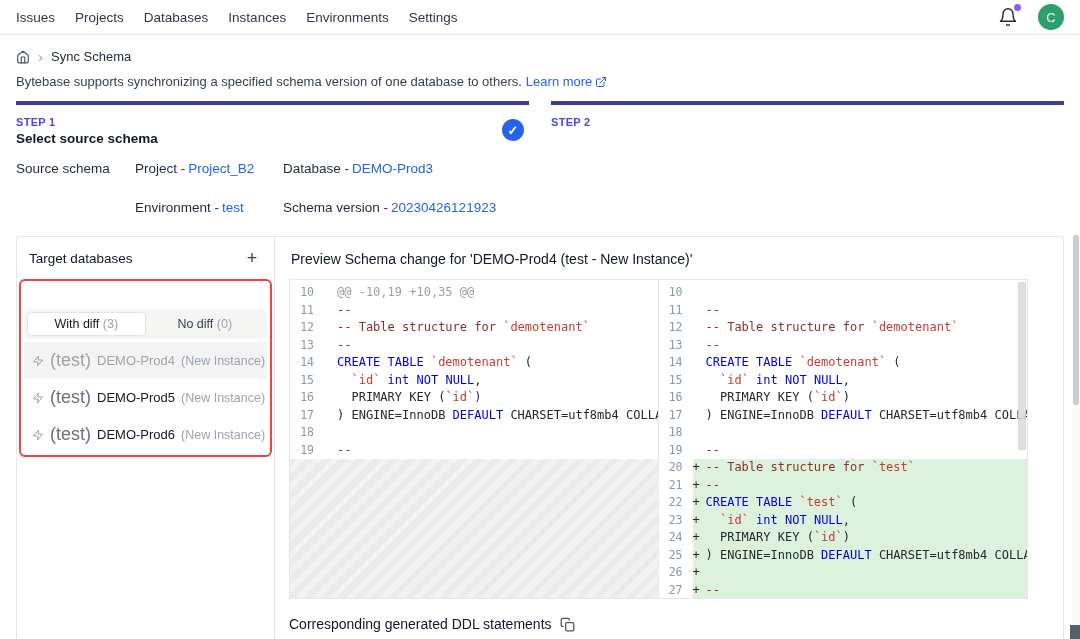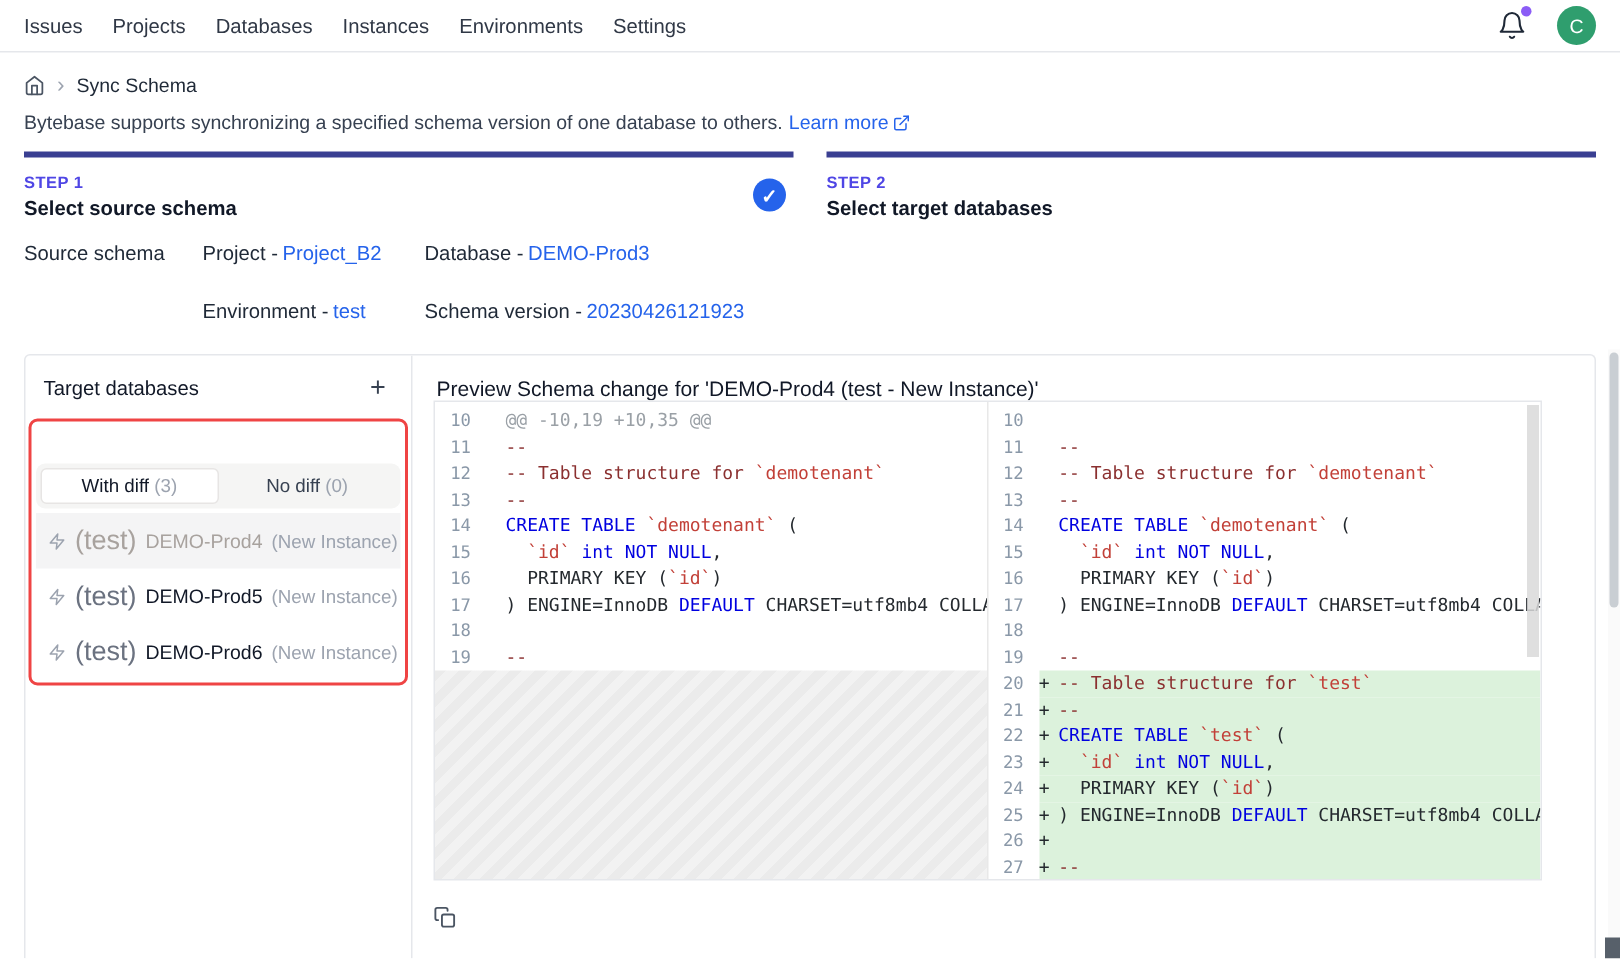--- a/index.html
+++ b/index.html
@@ -68,21 +68,21 @@
   .db-icon{color:#9ca3af;display:flex;flex:none;}
   .db-env{color:#6b7280;font-size:18px;}
   .db-name{color:#111827;font-weight:500;}
   .db-note{color:#9ca3af;font-size:12.5px;}
   .db-item.selected .db-name{color:#a8a29e;}
   .db-item.selected .db-env{color:#a8a29e;}
 
   
   .right-panel{flex:1;padding:14px 14px 0;display:flex;flex-direction:column;position:relative;}
   .preview-title{font-size:14px;font-weight:500;color:#111827;padding-left:2px;}
-  .diff{margin-top:0;height:320px;width:739px;border:1px solid #e5e7eb;display:flex;
+  .diff{margin-top:12px;height:320px;width:739px;border:1px solid #e5e7eb;display:flex;
         font-family:"DejaVu Sans Mono",monospace;font-size:12px;position:relative;background:#fff;overflow:hidden;}
   .pane{width:50%;padding-top:4px;overflow:hidden;position:relative;}
   .pane.left{border-right:1px solid #e8e8e8;}
   .dline{display:flex;height:17.5px;line-height:17.5px;white-space:pre;}
   .gutter{width:34px;flex:none;text-align:right;padding-right:10px;color:#8a98a8;font-size:11.5px;}
   .lbody{flex:1;display:flex;min-width:0;}
   .prefix{width:13px;flex:none;color:#24292e;}
   .code{flex:1;overflow:hidden;color:#24292e;}
   .dline.added .lbody{background:var(--added);}
   .filler{background:repeating-linear-gradient(-45deg,#f2f2f2 0 6px,#ebebeb 6px 12px);}
@@ -149,21 +149,20 @@
 
 <div class="steps">
   <div class="step">
     <div class="step-bar"></div>
     <div class="step-label">STEP 1</div>
     <div class="step-title">Select source schema</div>
   </div>
   <div class="step">
     <div class="step-bar"></div>
     <div class="step-label">STEP 2</div>
-    <div class="step-title">Select target databases</div>
   </div>
   <div class="step-check">✓</div>
 </div>
 
 <div class="source">
   <div class="source-label">Source schema</div>
   <div class="src-field">
     <span class="lbl">Project -</span><a class="src-link">Project_B2</a>
   </div>
   <div class="src-field">
@@ -255,20 +254,21 @@
           <div class="dline added"><span class="gutter">22</span><span class="lbody"><span class="prefix">+</span><span class="code"><span class="tk-kw">CREATE TABLE </span><span class="tk-str">`test`</span><span class="tk-plain"> (</span></span></span></div>
           <div class="dline added"><span class="gutter">23</span><span class="lbody"><span class="prefix">+</span><span class="code"><span class="tk-plain">  </span><span class="tk-str">`id`</span><span class="tk-plain"> </span><span class="tk-kw">int</span><span class="tk-plain"> </span><span class="tk-kw">NOT NULL</span><span class="tk-plain">,</span></span></span></div>
           <div class="dline added"><span class="gutter">24</span><span class="lbody"><span class="prefix">+</span><span class="code"><span class="tk-plain">  PRIMARY KEY (</span><span class="tk-str">`id`</span><span class="tk-plain">)</span></span></span></div>
           <div class="dline added"><span class="gutter">25</span><span class="lbody"><span class="prefix">+</span><span class="code"><span class="tk-plain">) ENGINE=InnoDB </span><span class="tk-kw">DEFAULT</span><span class="tk-plain"> CHARSET=utf8mb4 COLLATE=utf8mb4_general_ci;</span></span></span></div>
           <div class="dline added"><span class="gutter">26</span><span class="lbody"><span class="prefix">+</span><span class="code"></span></span></div>
           <div class="dline added"><span class="gutter">27</span><span class="lbody"><span class="prefix">+</span><span class="code"><span class="tk-comment">--</span></span></span></div>
         </div>
       <div class="pane-scrollbar"></div>
     </div>
     <div class="ddl-row">
+      <span class="ddl-title">Corresponding generated DDL statements</span>
       <span class="copy-btn">
         <svg viewBox="0 0 24 24" fill="none" stroke="currentColor" stroke-width="2" stroke-linecap="round" stroke-linejoin="round">
             <rect x="9" y="9" width="13" height="13" rx="2" ry="2"></rect>
             <path d="M5 15H4a2 2 0 0 1-2-2V4a2 2 0 0 1 2-2h9a2 2 0 0 1 2 2v1"></path>
           </svg>
       </span>
     </div>
   </section>
 </div>
 

